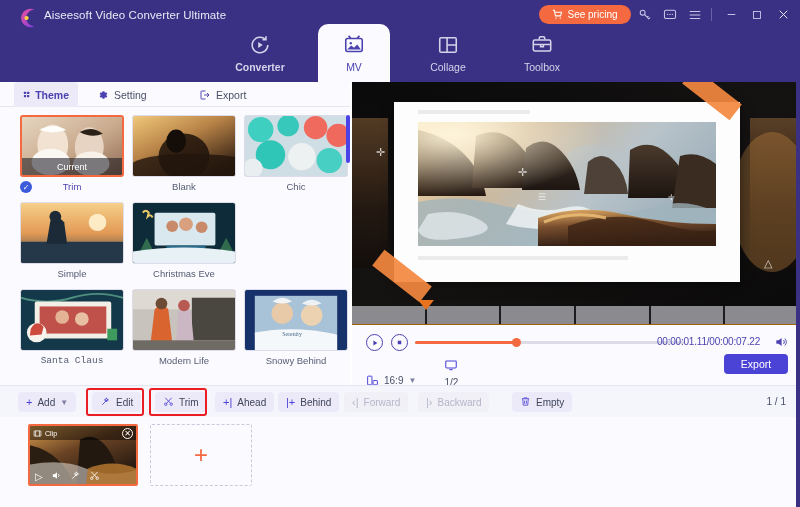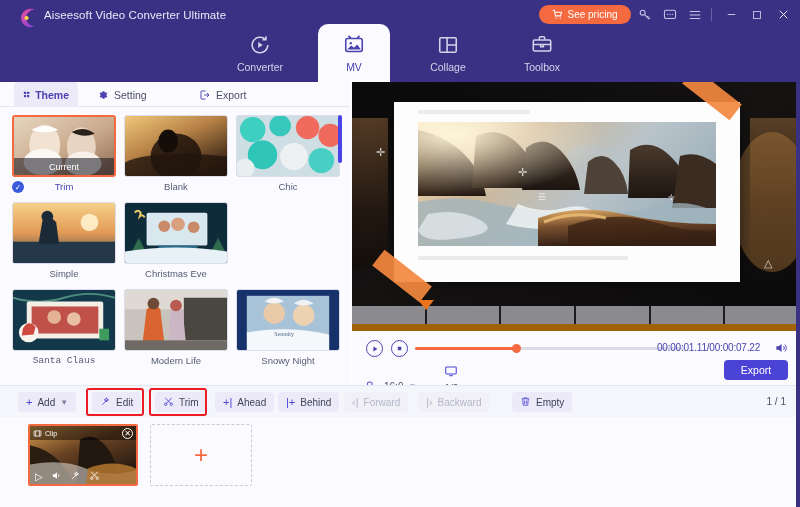--- a/index.html
+++ b/index.html
@@ -58,21 +58,21 @@
   .subtab {
     position:absolute; top:0; height:25px; padding:0 9px;
     display:flex; align-items:center; gap:5px; font-size:10.5px;
     color:#4a4f66; cursor:pointer;
   }
   .subtab.active {
     background:#eceaf9; color:#4b42b0; border-radius:4px 4px 0 0; font-weight:bold;
   }
 
   .themegrid {
-    position:absolute; left:0; top:25px; width:350px; height:278px;
+    position:absolute; left:8px; top:25px; width:350px; height:278px;
     overflow:hidden; padding:8px 0 0 19px;
   }
   .themecell { position:absolute; width:104px; }
   .thumb {
     width:104px; height:62px; border-radius:3px; overflow:hidden;
     position:relative; border:1px solid #dcdcea; background:#ccc;
   }
   .themecell.selected .thumb { border:2px solid #f4693f; }
   .themename {
     text-align:center; font-size:9.5px; color:#555b72; margin-top:4px;
@@ -122,21 +122,21 @@
   .filmcell { flex:1; border-right:2px solid #1c1c20; }
   .playhead {
     position:absolute; left:418px; top:300px; width:0; height:0;
     border-left:8px solid transparent; border-right:8px solid transparent;
     border-top:10px solid #e8721e;
   }
 
   
   .pcontrols {
     position:absolute; left:352px; top:324px; width:448px; height:61px;
-    background:#fbfbff; border-top:7px solid #a16207;
+    background:#fbfbff; border-top:1px solid #a16207;
   }
   .circ-btn {
     position:absolute; top:9px; width:17px; height:17px; border-radius:50%;
     border:1.5px solid #4b42b0; color:#4b42b0;
     display:flex; align-items:center; justify-content:center; cursor:pointer;
   }
   .seek {
     position:absolute; left:63px; top:16px; width:270px; height:3px;
     background:#dcdce8; border-radius:2px; cursor:pointer;
   }
@@ -269,21 +269,21 @@
         </svg>
     </div>
     <div class="tb-icon" style="left:774px;color:#eceaf9;">
       <svg width="13" height="13" viewBox="0 0 24 24" stroke="currentColor" stroke-width="1.8" fill="none">
           <path d="M5 5l14 14M19 5L5 19"></path>
         </svg>
     </div>
 
     <div class="navtabs">
 
-      <div class="navtab" style="left:224px;">
+      <div class="navtab" style="left:224px;font-weight:bold;">
         <span class="ic">
           <svg width="22" height="22" viewBox="0 0 24 24" fill="none" stroke="currentColor" stroke-width="1.7">
             <path d="M20.5 12a8.5 8.5 0 1 1-2.6-6.1"></path>
               <path d="M18.5 2.5v3.8h-3.8"></path>
             <path d="M10 8.8l5 3.2-5 3.2z" fill="currentColor" stroke="none"></path>
           </svg>
         </span>
         <span>Converter</span>
       </div>
 
@@ -489,21 +489,21 @@
             <rect width="104" height="62" fill="#17316b"></rect>
             <rect x="10" y="6" width="84" height="40" fill="#a8c2d8"></rect>
             <circle cx="38" cy="24" r="11" fill="#e8c9a8"></circle>
               <circle cx="68" cy="26" r="11" fill="#edd2b2"></circle>
             <path d="M28 12q10-8 20 0-10 4-20 0z" fill="#f2f4f6"></path>
             <path d="M58 14q10-8 20 0-10 4-20 0z" fill="#eef1f4"></path>
             <path d="M10 44q40-8 84 2v16H10z" fill="#f5f8fa"></path>
             <text x="38" y="48" font-family="Liberation Serif, serif" font-size="6" fill="#4a6a8a">Serenity</text>
           </svg>
         </div>
-        <div class="themename">Snowy Night</div>
+        <div class="themename">Snowy Behind</div>
       </div>
 
       <div class="vscroll"></div>
     </div>
   </div>
 
   <div class="preview">
     <svg class="pv-blur" viewBox="0 0 448 224" preserveAspectRatio="none">
       <defs>
         <linearGradient id="bgg" x1="0" y1="0" x2="1" y2="1">

